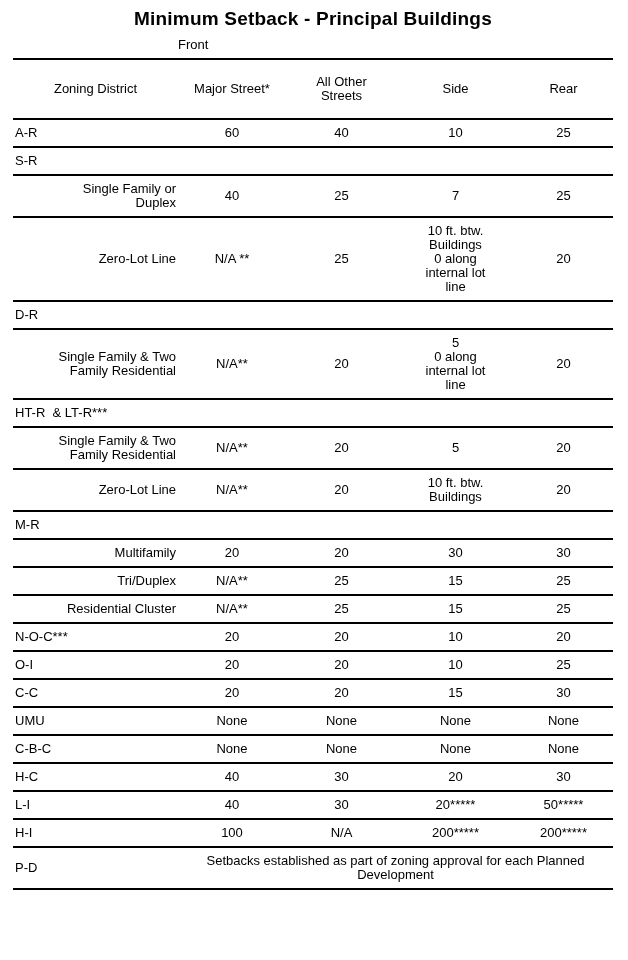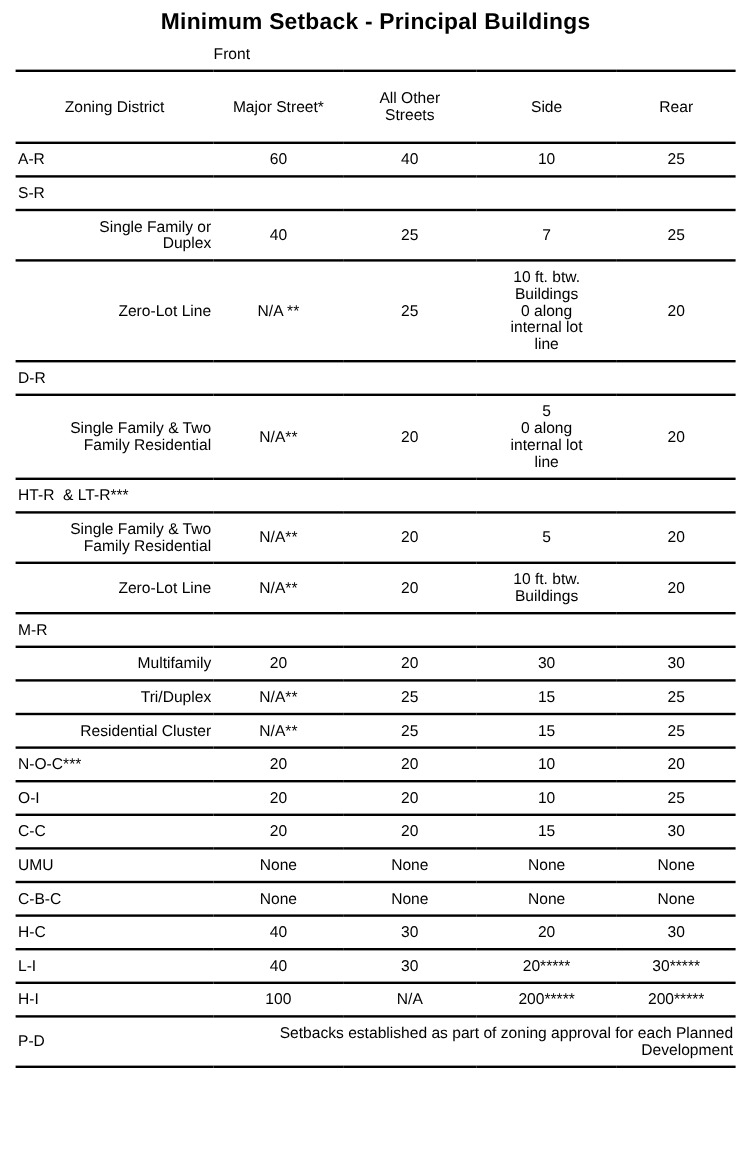--- a/index.html
+++ b/index.html
@@ -57,21 +57,21 @@
     padding-left: 4px;
   }
   td.label-sub {
     text-align: right;
     padding-right: 20px;
   }
   td.value {
     text-align: center;
   }
   td.span-cell {
-    text-align: right;
+    text-align: center;
   }
 </style>
 </head>
 <body>
 
 <div class="page">
   <div class="title">Minimum Setback - Principal Buildings</div>
 
   <table class="setback">
     <colgroup>
@@ -240,21 +240,21 @@
           <td class="value">40</td>
           <td class="value">30</td>
           <td class="value">20</td>
           <td class="value">30</td>
         </tr>
         <tr>
           <td class="label-district">L-I</td>
           <td class="value">40</td>
           <td class="value">30</td>
           <td class="value">20*****</td>
-          <td class="value">30*****</td>
+          <td class="value">50*****</td>
         </tr>
         <tr>
           <td class="label-district">H-I</td>
           <td class="value">100</td>
           <td class="value">N/A</td>
           <td class="value">200*****</td>
           <td class="value">200*****</td>
         </tr>
         <tr>
           <td class="label-district">P-D</td>

